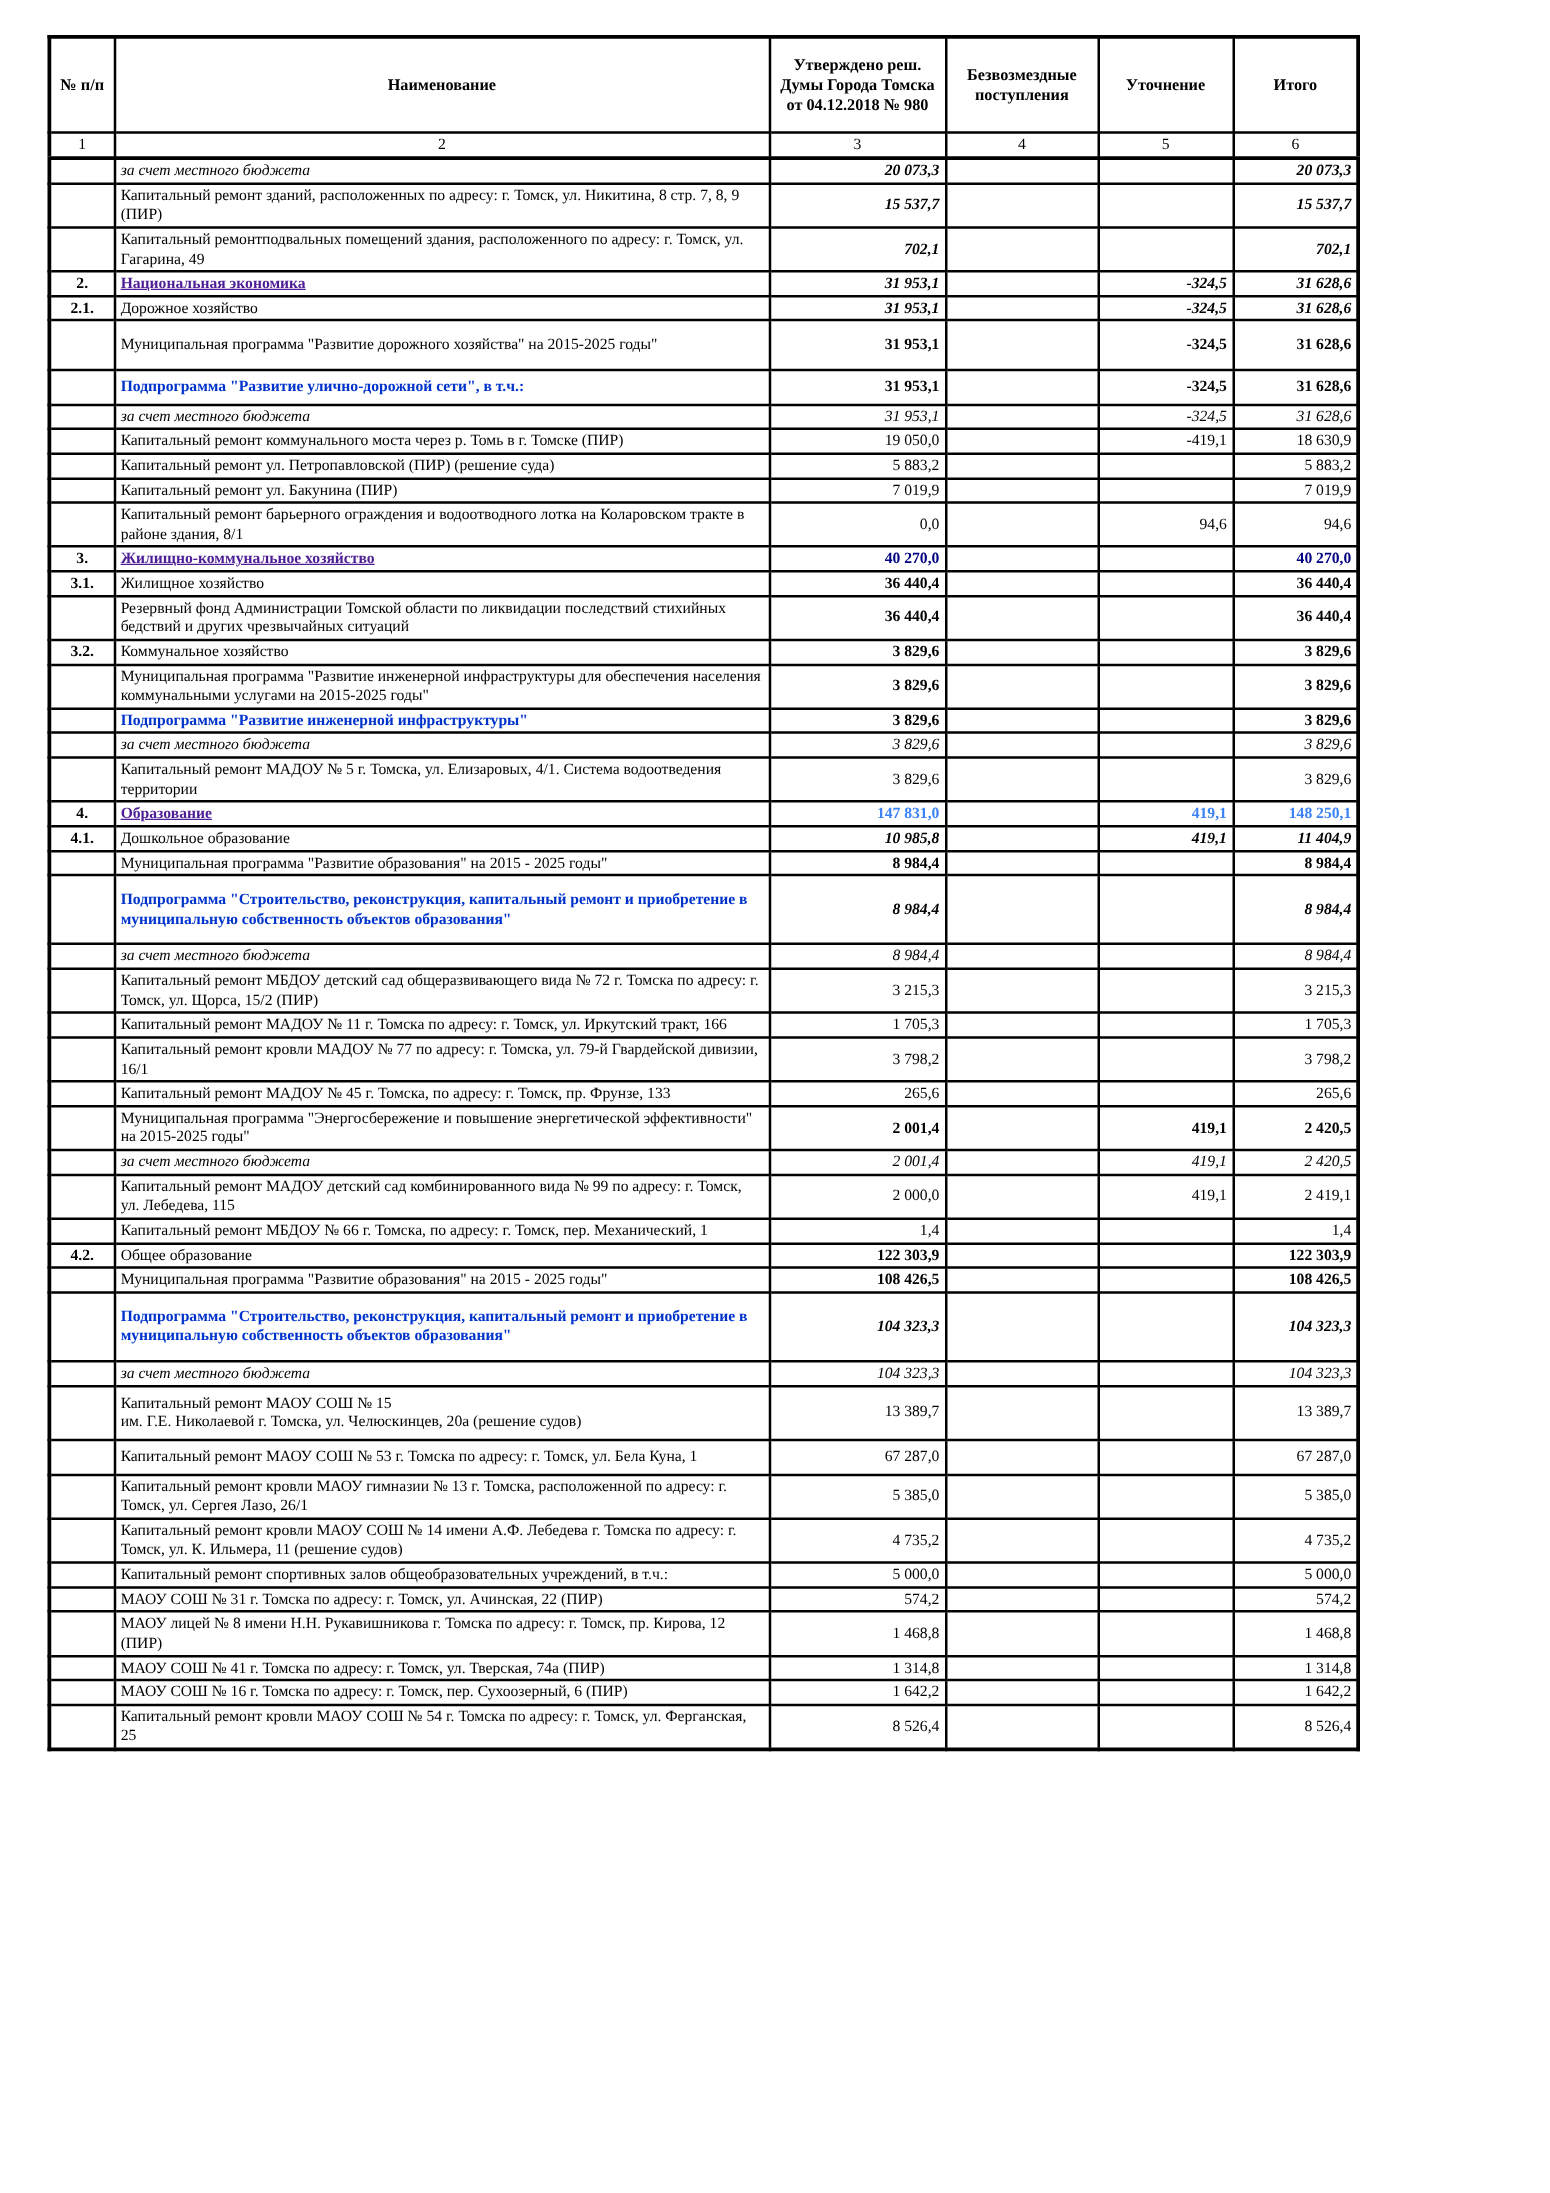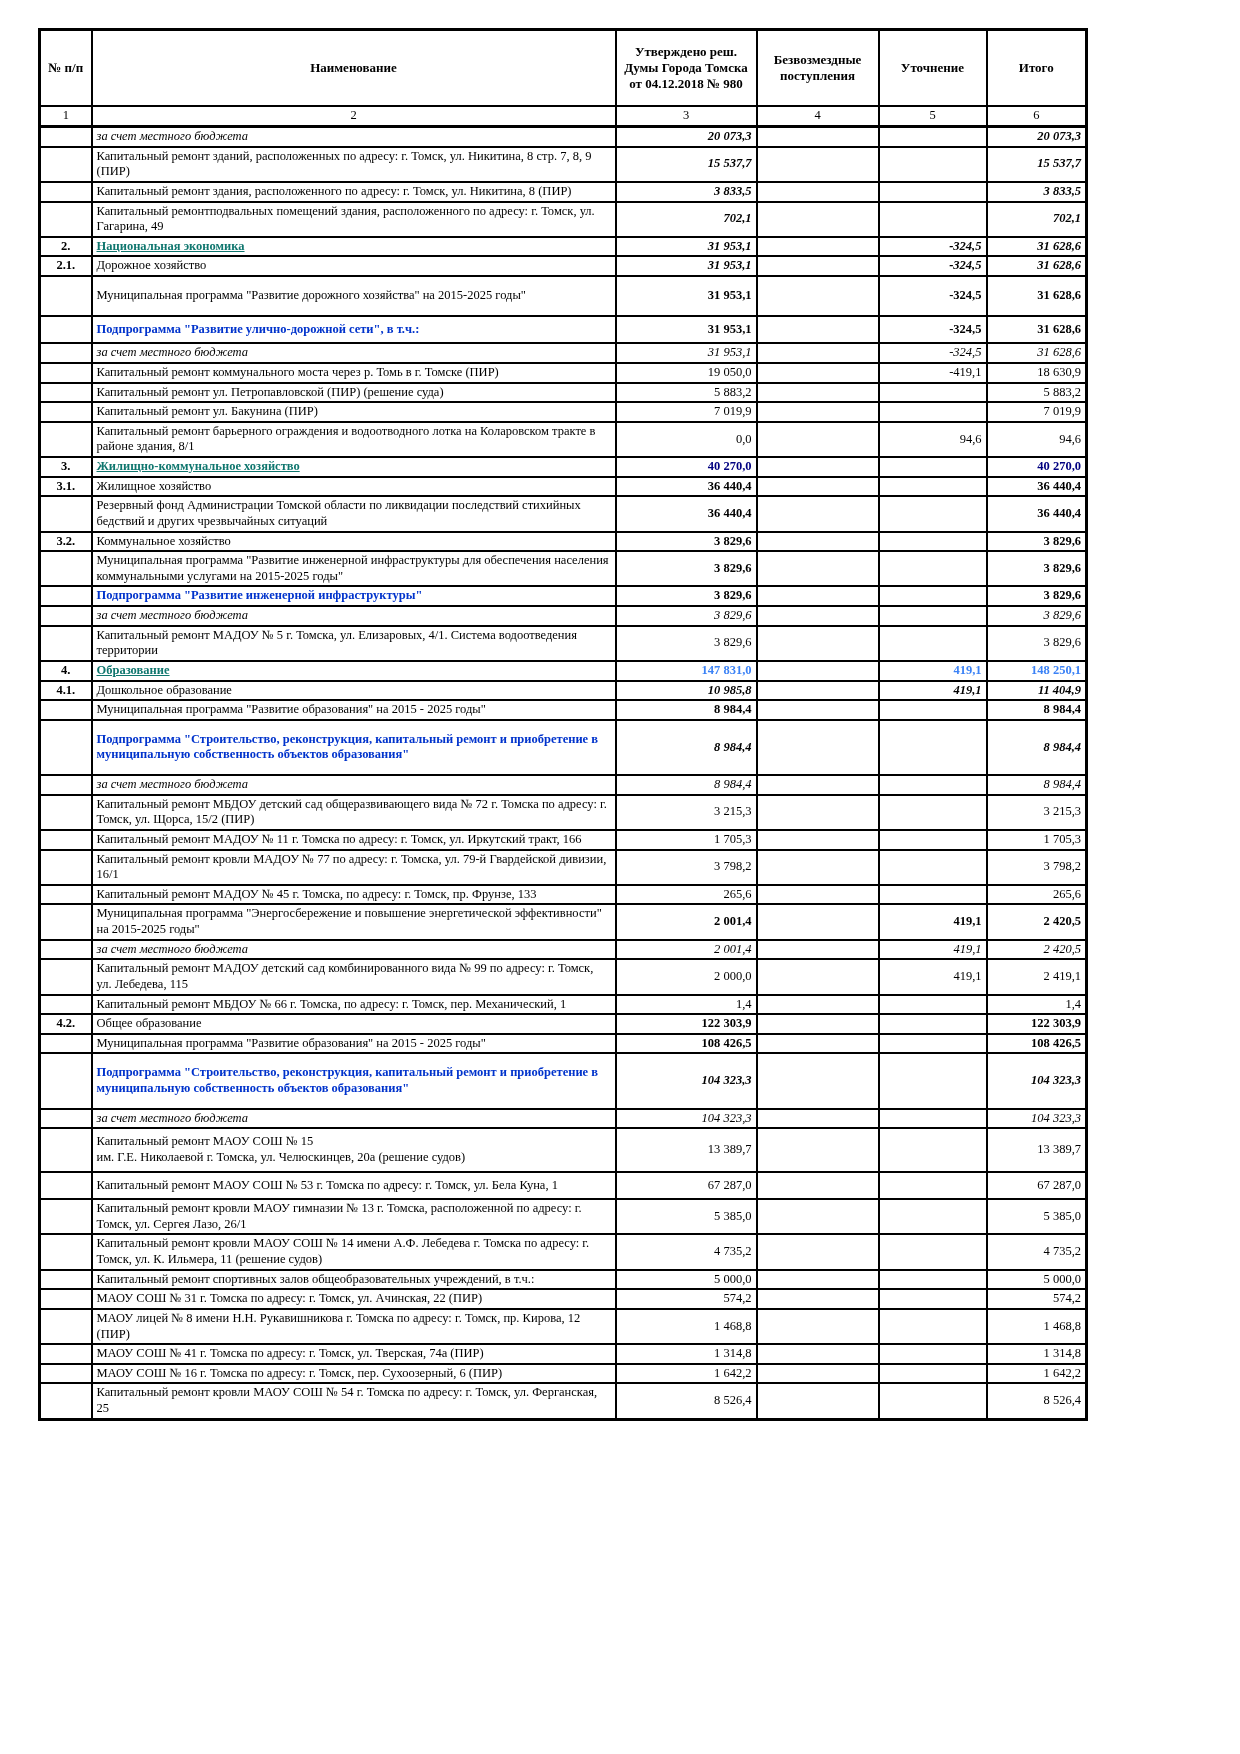--- a/index.html
+++ b/index.html
@@ -32,21 +32,21 @@
     text-align:center;height:18px;padding:0 4px;font-size:12.5px;
   }
   thead{border-bottom:3px solid #000;}
   td.c-num{text-align:center;font-weight:bold;}
   td.c-name{text-align:left;white-space:pre-line;}
   td.c-val{text-align:right;}
   
   tr.ns-bold   td.c-name{font-weight:normal;}
   tr.ns-italic td.c-name{font-weight:normal;font-style:italic;}
   tr.ns-blue   td.c-name{font-weight:bold;color:#0033cc;}
-  tr.ns-section td.c-name{font-weight:bold;color:#0f766e;text-decoration:underline;margin-top:32px;}
+  tr.ns-section td.c-name{font-weight:bold;color:#4c1d95;text-decoration:underline;margin-top:32px;}
   
   tr.vs-bold td.c-val{font-weight:bold;}
   tr.vs-bi   td.c-val{font-weight:bold;font-style:italic;}
   tr.vs-i    td.c-val{font-style:italic;}
   tr.vs-red  td.c-val{font-weight:bold;color:#3b82f6;}
   tr.vs-navy td.c-val{font-weight:bold;color:#000080;}
   
   tr.thin td{border-top-width:1px;}
   tr.tall td{padding-top:11px;padding-bottom:11px;}
   tr.tall2 td{padding-top:5px;padding-bottom:5px;}
@@ -94,28 +94,20 @@
         <tr class="ns-bold vs-bi">
           <td class="c-num"></td>
           <td class="c-name">Капитальный ремонт зданий, расположенных  по адресу: г. Томск, ул. Никитина, 8 стр. 7, 8, 9 (ПИР)</td>
           <td class="c-val">15 537,7</td>
           <td class="c-val"></td>
           <td class="c-val"></td>
           <td class="c-val">15 537,7</td>
         </tr>
         <tr class="ns-bold vs-bi">
           <td class="c-num"></td>
-          <td class="c-name">Капитальный ремонт здания, расположенного  по адресу: г. Томск, ул. Никитина, 8  (ПИР)</td>
-          <td class="c-val">3 833,5</td>
-          <td class="c-val"></td>
-          <td class="c-val"></td>
-          <td class="c-val">3 833,5</td>
-        </tr>
-        <tr class="ns-bold vs-bi">
-          <td class="c-num"></td>
           <td class="c-name">Капитальный ремонтподвальных помещений здания, расположенного по адресу: г. Томск, ул. Гагарина, 49</td>
           <td class="c-val">702,1</td>
           <td class="c-val"></td>
           <td class="c-val"></td>
           <td class="c-val">702,1</td>
         </tr>
         <tr class="ns-section vs-bi">
           <td class="c-num">2.</td>
           <td class="c-name">Национальная экономика</td>
           <td class="c-val">31 953,1</td>

